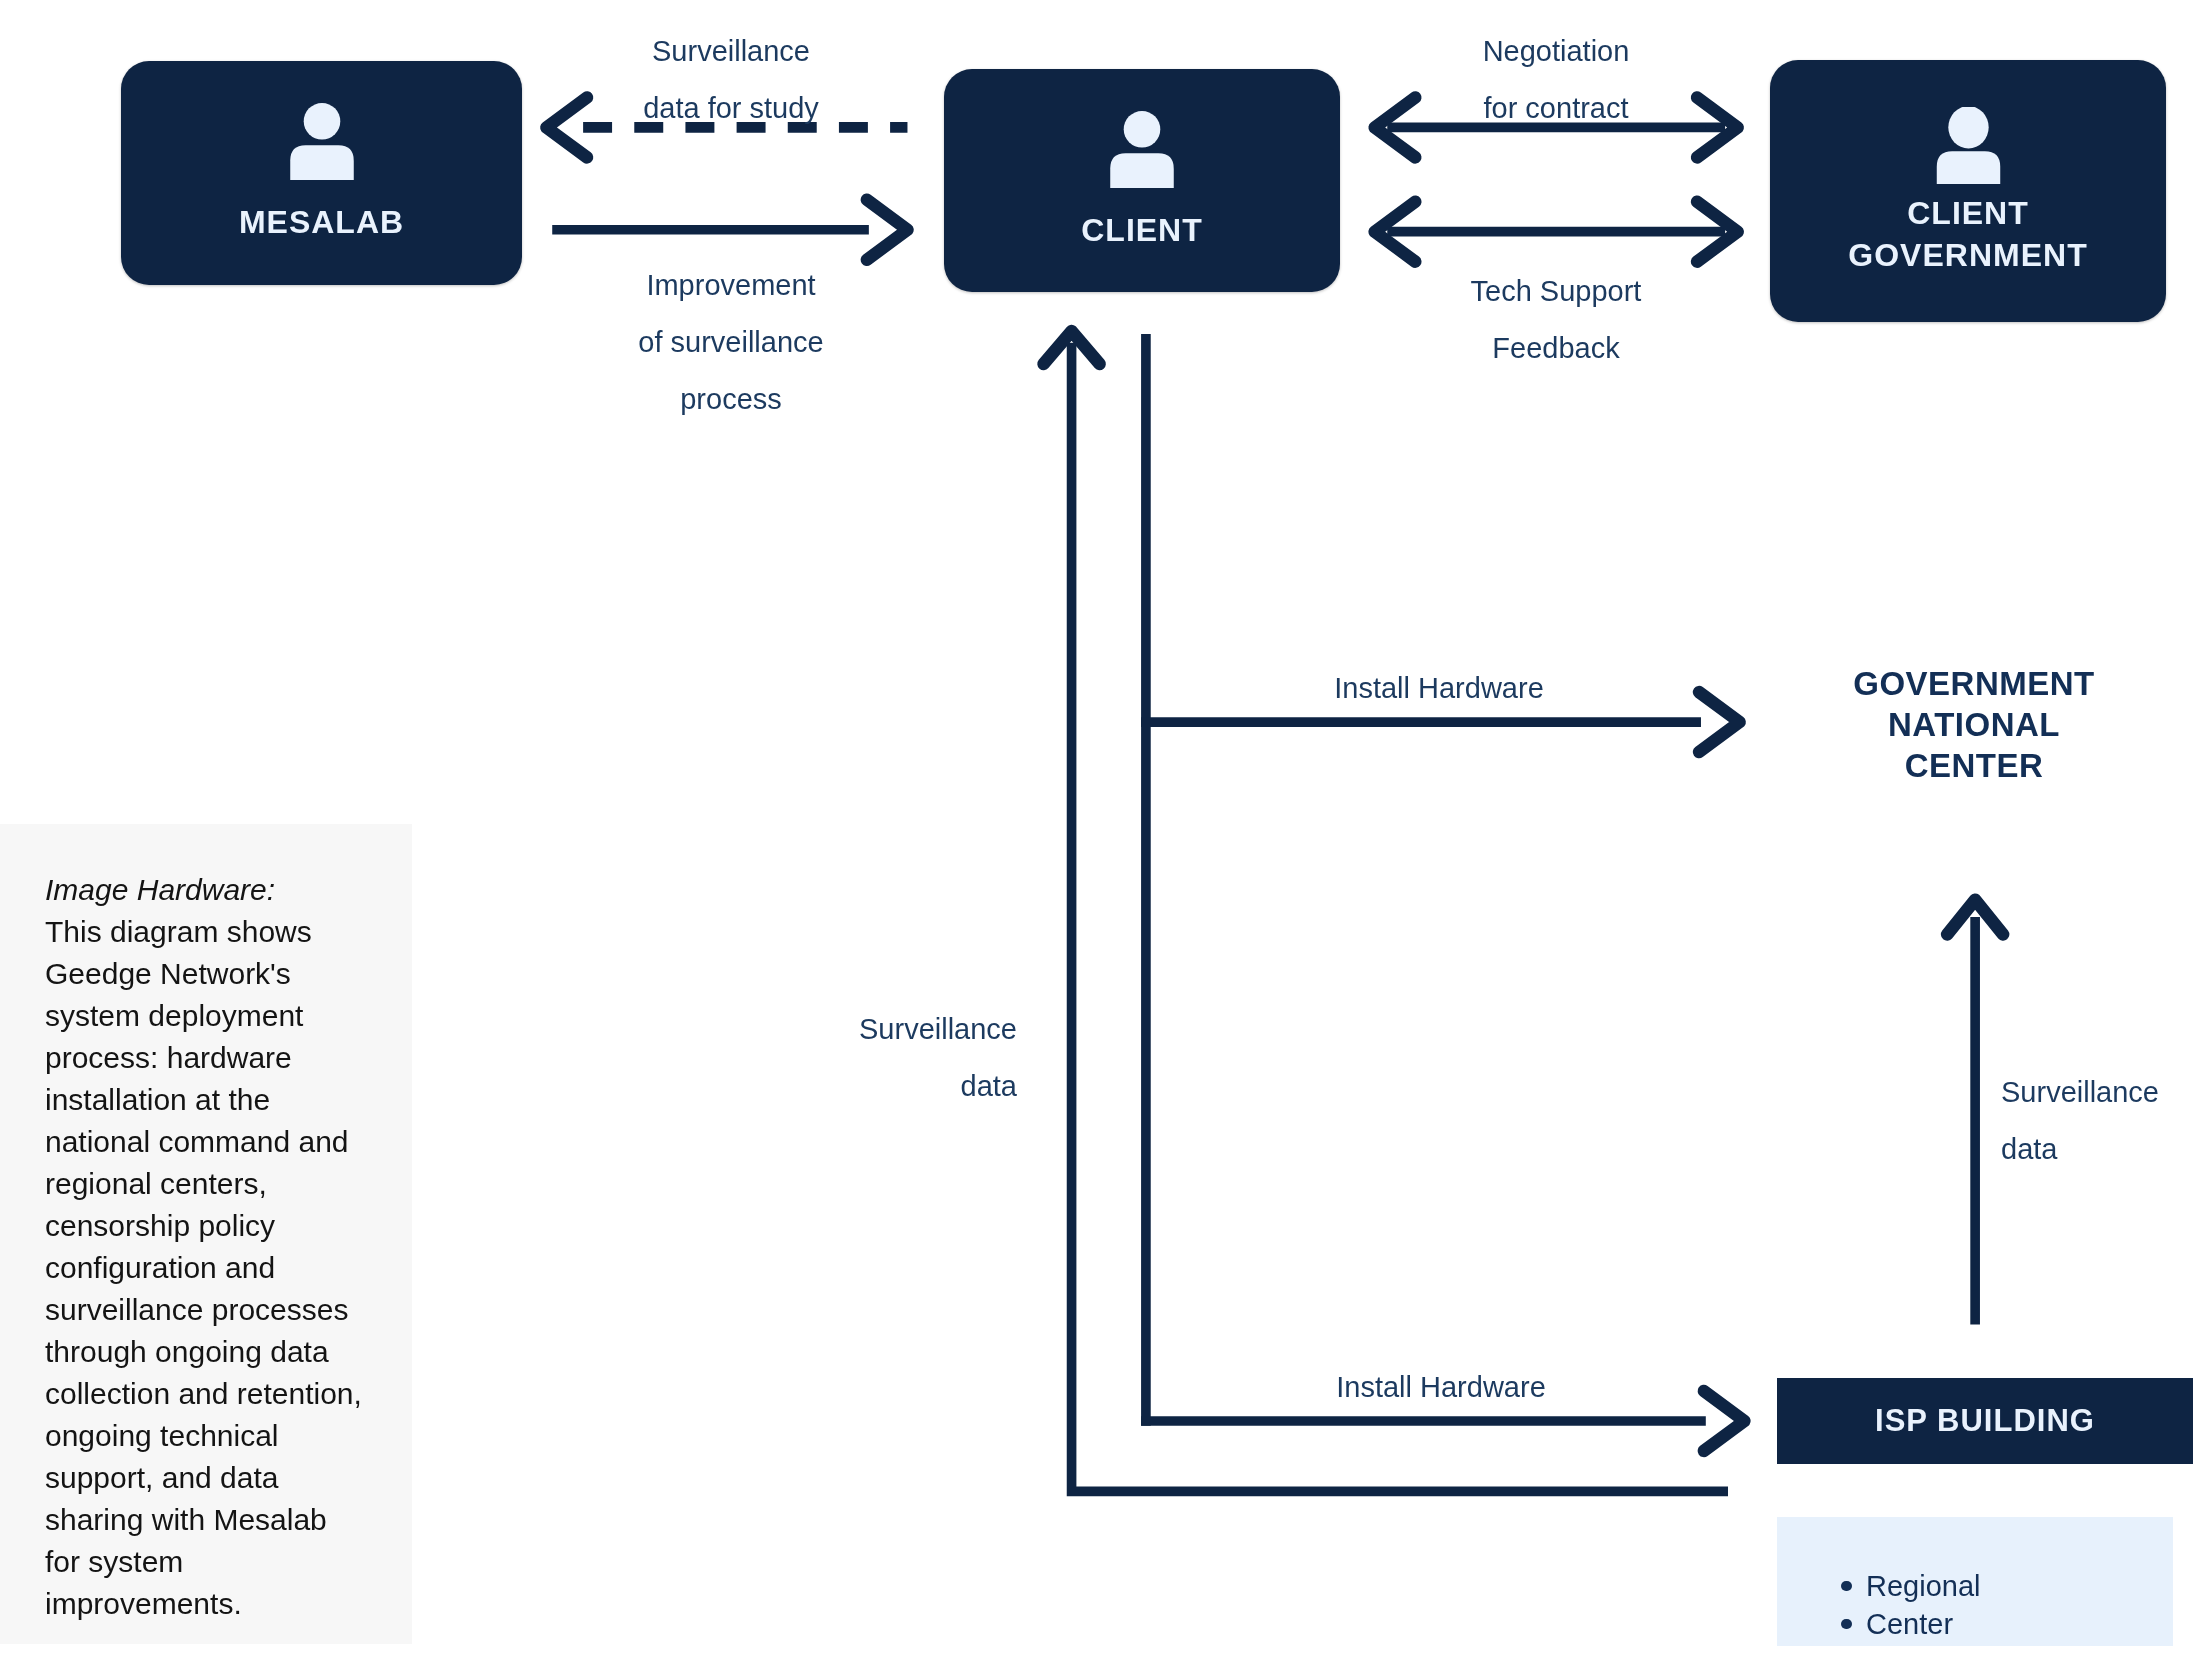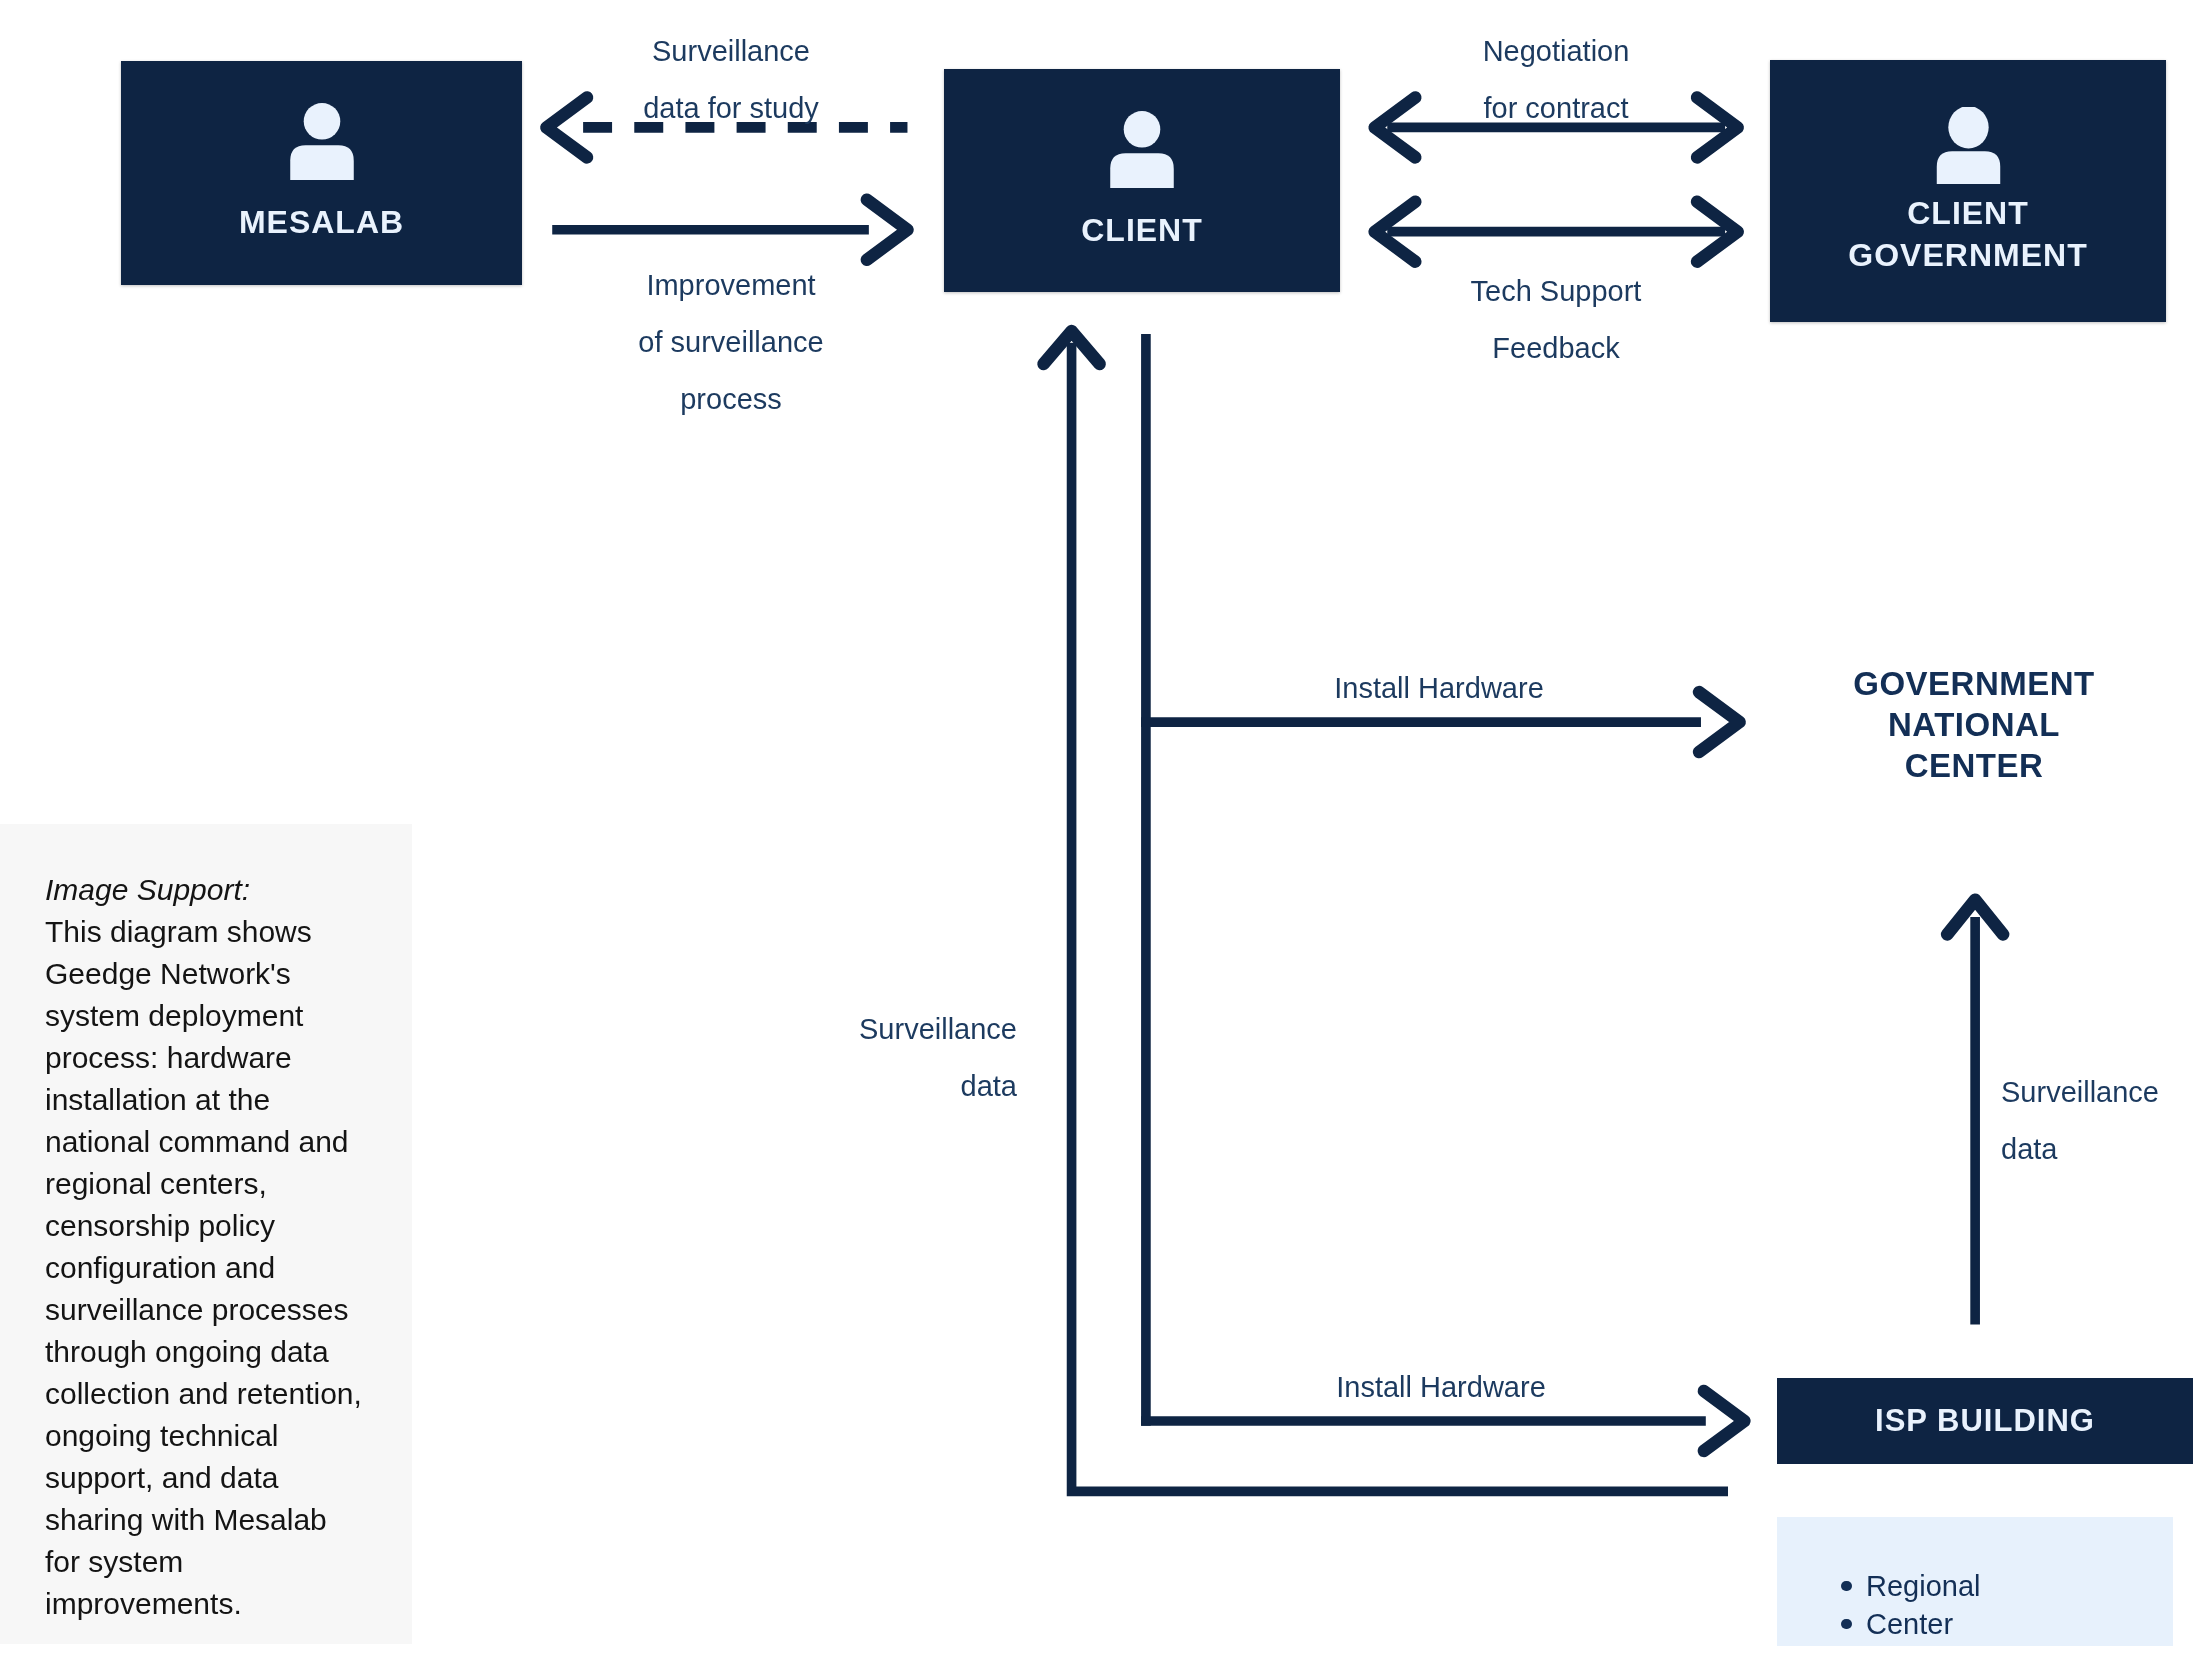--- a/index.html
+++ b/index.html
@@ -18,20 +18,21 @@
     font-family:"Liberation Sans", sans-serif;
     overflow:hidden;
   }
   .node{
     position:absolute;
     background:var(--navy);
     display:flex;flex-direction:column;
     align-items:center;justify-content:center;
     gap:21px;
     box-shadow:0 1px 2.9px rgba(0,0,0,.25);
+    border-radius:28px;
   }
   .node-label{
     color:var(--box-label);
     font-weight:bold;
     font-size:32px;
     letter-spacing:1px;
     text-align:center;
     line-height:42px;
     white-space:pre-line;
   }
@@ -213,21 +214,21 @@
 
   <div class="annotation" style="left:1248px;top:1359px;width:386px;">Install Hardware</div>
 
   <div class="annotation right-align" style="left:727px;top:1001px;width:290px;">Surveillance
 data</div>
 
   <div class="annotation left-align" style="left:2001px;top:1064px;width:203px;">Surveillance
 data</div>
 
   <div class="caption-box">
-    <div class="caption-title">Image Support:</div>
+    <div class="caption-title">Image Hardware:</div>
     <div class="caption-body">This diagram shows
 Geedge Network's
  system deployment
 process: hardware
 installation at the
 national command and
 regional centers,
 censorship policy
 configuration and
 surveillance processes

